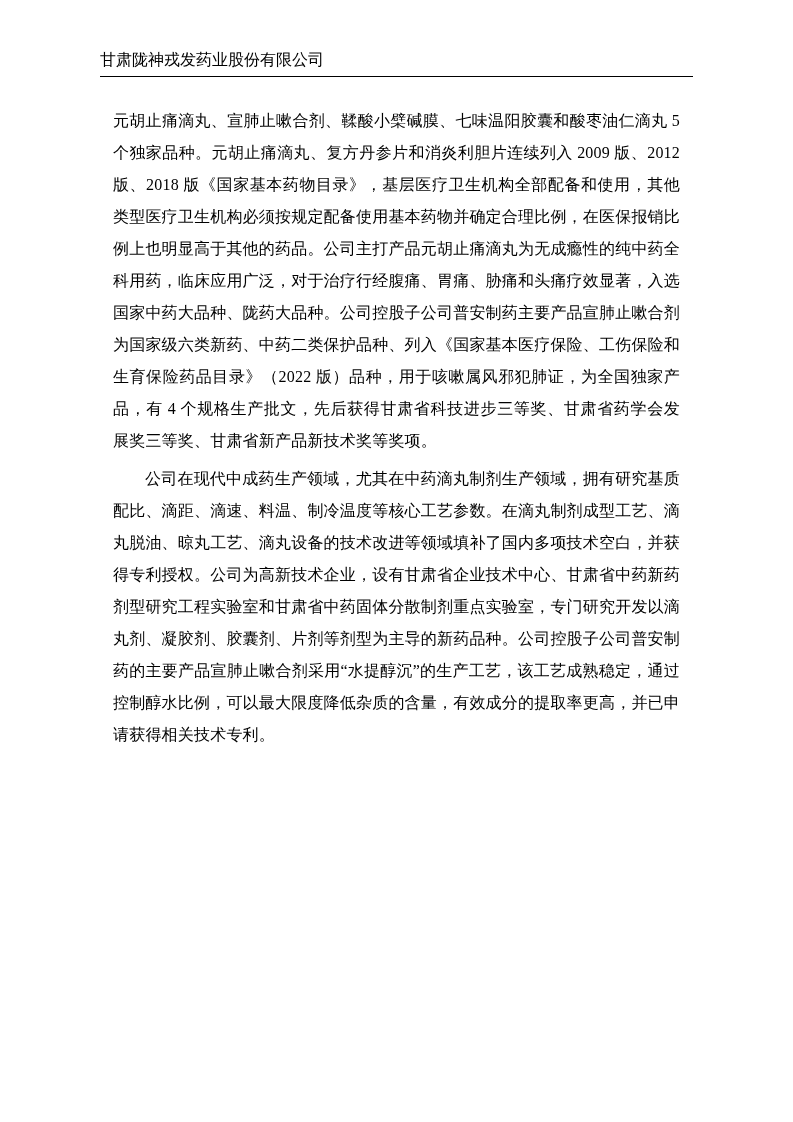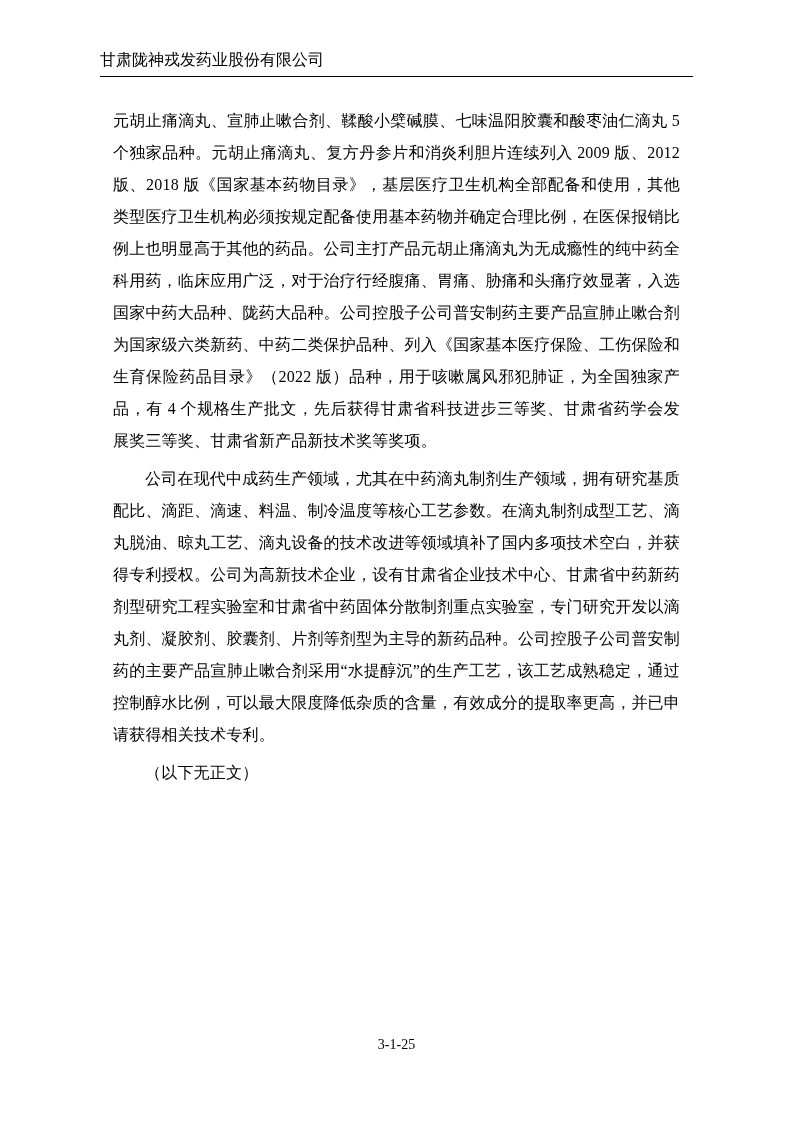--- a/index.html
+++ b/index.html
@@ -69,20 +69,16 @@
 
   <div class="page-header">
     <div class="header-row">
       <span>甘肃陇神戎发药业股份有限公司</span>
     </div>
   </div>
 
   <div class="doc-body">
     <p>元胡止痛滴丸、宣肺止嗽合剂、鞣酸小檗碱膜、七味温阳胶囊和酸枣油仁滴丸 5 个独家品种。元胡止痛滴丸、复方丹参片和消炎利胆片连续列入 2009 版、2012 版、2018 版《国家基本药物目录》，基层医疗卫生机构全部配备和使用，其他类型医疗卫生机构必须按规定配备使用基本药物并确定合理比例，在医保报销比例上也明显高于其他的药品。公司主打产品元胡止痛滴丸为无成瘾性的纯中药全科用药，临床应用广泛，对于治疗行经腹痛、胃痛、胁痛和头痛疗效显著，入选国家中药大品种、陇药大品种。公司控股子公司普安制药主要产品宣肺止嗽合剂为国家级六类新药、中药二类保护品种、列入《国家基本医疗保险、工伤保险和生育保险药品目录》（2022 版）品种，用于咳嗽属风邪犯肺证，为全国独家产品，有 4 个规格生产批文，先后获得甘肃省科技进步三等奖、甘肃省药学会发展奖三等奖、甘肃省新产品新技术奖等奖项。</p>
     <p class="indent">公司在现代中成药生产领域，尤其在中药滴丸制剂生产领域，拥有研究基质配比、滴距、滴速、料温、制冷温度等核心工艺参数。在滴丸制剂成型工艺、滴丸脱油、晾丸工艺、滴丸设备的技术改进等领域填补了国内多项技术空白，并获得专利授权。公司为高新技术企业，设有甘肃省企业技术中心、甘肃省中药新药剂型研究工程实验室和甘肃省中药固体分散制剂重点实验室，专门研究开发以滴丸剂、凝胶剂、胶囊剂、片剂等剂型为主导的新药品种。公司控股子公司普安制药的主要产品宣肺止嗽合剂采用“水提醇沉”的生产工艺，该工艺成熟稳定，通过控制醇水比例，可以最大限度降低杂质的含量，有效成分的提取率更高，并已申请获得相关技术专利。</p>
-    <p class="indent">（以下无正文）</p>
   </div>
 
-  <div class="page-footer">
-    <span>3-1-25</span>
-  </div>
 
 </div>
 
 </body></html>

